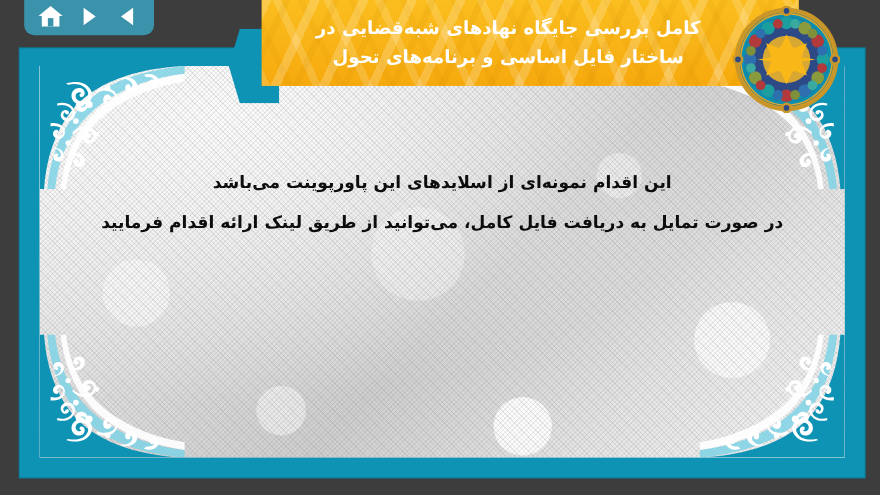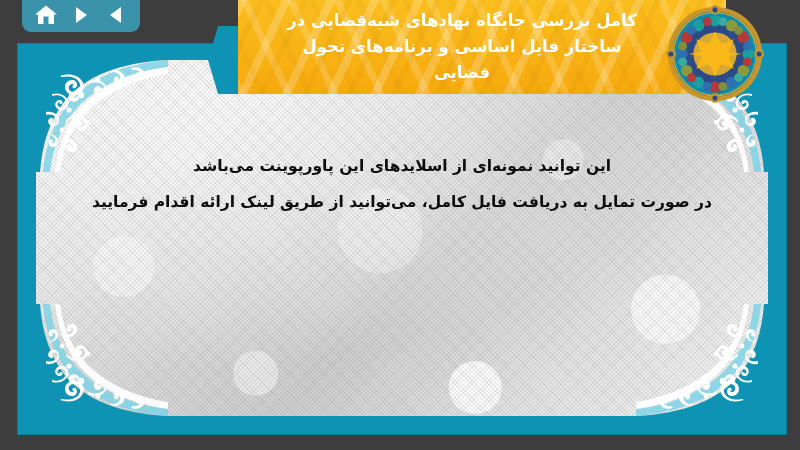--- a/index.html
+++ b/index.html
@@ -118,21 +118,21 @@
     width: 46px;
     height: 68px;
     background: #0f93b4;
     clip-path: polygon(100% 0, 100% 100%, 22% 100%, 0 50%, 22% 0);
   }
   #banner {
     position: absolute;
     left: 30px;
     top: 0;
     right: 0;
-    height: 94px;
+    height: 78px;
     background-color: #f9b818;
     background-image:
       repeating-linear-gradient(115deg,
         rgba(255,255,255,.20) 0 8px,
         rgba(255,255,255,.00) 8px 18px,
         rgba(210,140,0,.14) 18px 24px,
         rgba(255,255,255,.00) 24px 40px),
       repeating-linear-gradient(65deg,
         rgba(255,255,255,.16) 0 7px,
         rgba(255,255,255,.00) 7px 20px,
@@ -309,34 +309,33 @@
             <circle cx="33" cy="50" r="2.6"></circle>
             <circle cx="62" cy="20" r="2.4"></circle>
             <circle cx="26" cy="70" r="2.4"></circle>
             <circle cx="52" cy="62" r="2.2"></circle>
             <path d="M40,30 c4,2 5,7 2,10 c-3,3 -8,2 -9,-2 c-1,-3 1,-6 4,-6 c2,0 4,2 3,4 c-1,1 -2,1 -3,0 c0,2 2,2 4,1 c2,-2 1,-5 -1,-7 Z"></path>
           </g>
         </svg>
       </div>
 
       <div id="body-text">
-        <p>این توانید نمونه‌ای از اسلایدهای این پاورپوینت می‌باشد</p>
+        <p>این اقدام نمونه‌ای از اسلایدهای این پاورپوینت می‌باشد</p>
         <p>در صورت تمایل به دریافت فایل کامل، می‌توانید از طریق لینک ارائه اقدام فرمایید</p>
       </div>
 
     </div>
   </div>
 
   <div id="banner-wrap">
     <div id="banner-arrow"></div>
     <div id="banner">
       <div id="banner-title">
         <span class="ln">کامل بررسی جایگاه نهادهای شبه‌قضایی در</span>
         <span class="ln">ساختار فایل اساسی و برنامه‌های تحول</span>
-        <span class="ln">قضایی</span>
       </div>
     </div>
   </div>
 
   <div id="medallion">
     <svg width="98" height="98" viewBox="0 0 100 100">
       <circle cx="50" cy="50" r="48" fill="#c9962a"></circle>
       <circle cx="50" cy="50" r="45" fill="#1b6f8c"></circle>
       <circle cx="50" cy="50" r="42" fill="none" stroke="#d9a832" stroke-width="2.4"></circle>
       <circle cx="50" cy="50" r="39" fill="#0e8fb0"></circle>

